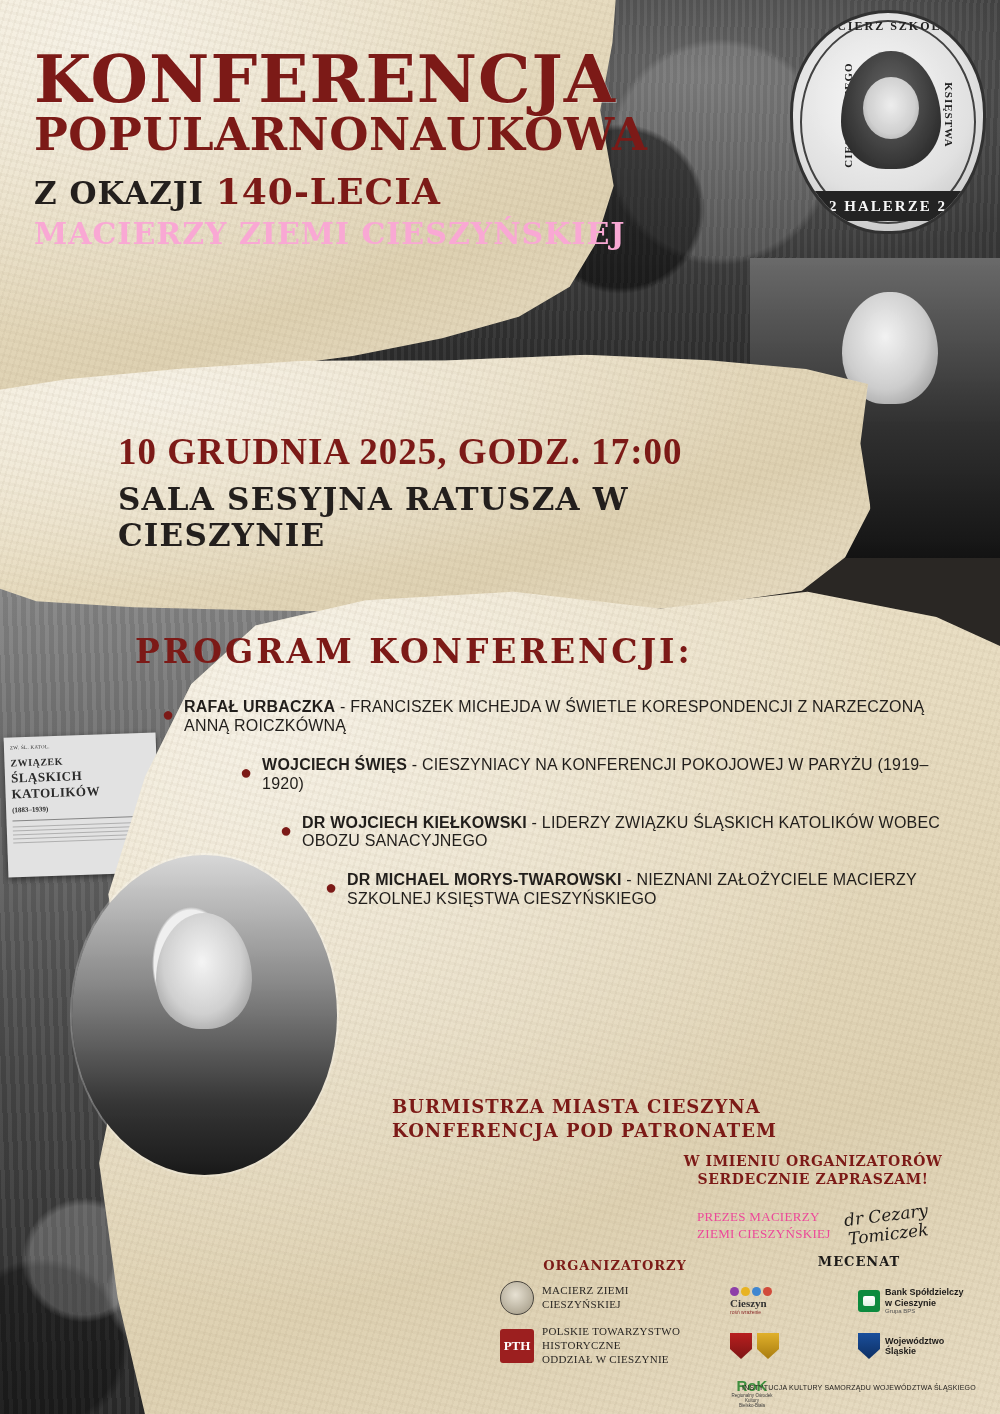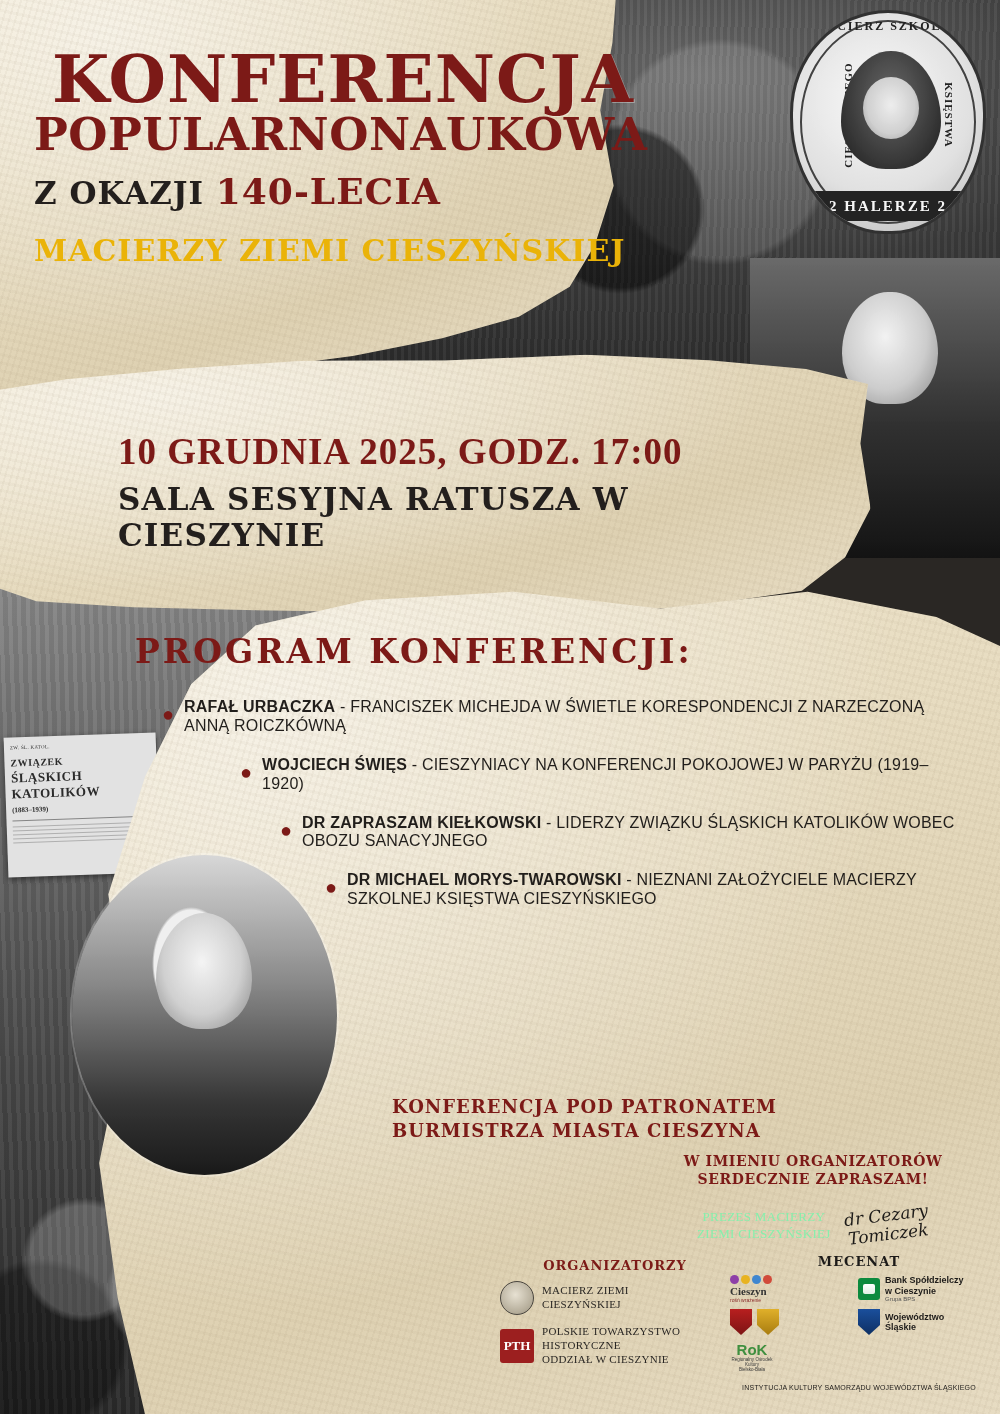--- a/index.html
+++ b/index.html
@@ -159,36 +159,35 @@
 
   
   .hdr{
     position:absolute; left:34px; top:48px; width:600px;
   }
   .hdr .l1{
     font-family:"DejaVu Serif", serif;
     font-size:66px; line-height:0.94; font-weight:bold;
     letter-spacing:1px; color:#7c1a17;
     text-shadow:1px 1px 0 rgba(255,255,255,.35);
-    text-align:right;
   }
   .hdr .l2{
     font-family:"DejaVu Serif", serif;
     font-size:45px; line-height:1.02; font-weight:bold; letter-spacing:0.5px;
     color:#7c1a17; margin-top:2px;
   }
   .hdr .l3{
     font-family:"DejaVu Serif", serif;
     font-size:31px; font-weight:bold; color:#231f1d; margin-top:12px;
     letter-spacing:1px;
   }
   .hdr .l3 b{ color:#7c1a17; font-size:36px; }
   .hdr .l4{
     font-family:"DejaVu Serif", serif;
-    font-size:30px; font-weight:bold; color:#eab308; margin-top:21px; letter-spacing:1px;
+    font-size:30px; font-weight:bold; color:#f9a8d4; margin-top:4px; letter-spacing:1px;
   }
 
   
   .dateblock{ position:absolute; left:118px; top:430px; width:700px; }
   .dateblock .d1{
     font-family:Liberation Serif, serif; font-size:37px; font-weight:bold;
     color:#7c1a17; letter-spacing:1px;
   }
   .dateblock .d2{
     font-family:"DejaVu Serif", serif; font-size:31px; font-weight:bold;
@@ -247,22 +246,22 @@
     position:absolute; right:22px; top:1152px; width:330px; text-align:center;
   }
   .invite .i-l1{
     font-family:"DejaVu Serif", serif; font-size:14px; font-weight:bold;
     color:#7c1a17; letter-spacing:.6px; line-height:1.3;
   }
   .invite .row{
     display:flex; justify-content:center; align-items:center; gap:14px; margin-top:18px;
   }
   .invite .prezes{
-    font-family:"Liberation Serif", serif; font-size:13px; color:#86efac;
-    line-height:1.35; text-align:center; letter-spacing:.3px;
+    font-family:"Liberation Serif", serif; font-size:13px; color:#ec4899;
+    line-height:1.35; text-align:left; letter-spacing:.3px;
   }
   .invite .sign{
     font-family:"DejaVu Serif", serif; font-style:italic; font-size:17px;
     color:#1d1b19; transform:rotate(-7deg); line-height:1.1;
   }
 
   
   .org{
     position:absolute; left:500px; top:1258px; width:230px;
   }
@@ -288,21 +287,21 @@
   }
 
   .mecenat{
     position:absolute; left:730px; top:1254px; width:258px;
   }
   .mecenat .cap{
     font-family:"DejaVu Serif", serif; font-size:13px; font-weight:bold;
     color:#1d1b19; letter-spacing:1px; text-align:center; margin-bottom:6px;
   }
   .mec-grid{ display:flex; flex-wrap:wrap; gap:6px 8px; }
-  .mec-cell{ width:120px; display:flex; align-items:center; gap:5px; }
+  .mec-cell{ width:120px; display:flex; align-items:center; gap:5px;margin-top:12px; }
   .mec-cell .txt{ font-family:"Liberation Sans", sans-serif; font-size:8px; color:#1d1b19; line-height:1.15; }
   .mec-cell .txt b{ display:block; font-size:9px; }
   .mec-cell .txt i{ display:block; font-style:normal; font-size:6px; color:#555; }
 
   .cieszyn-logo{ width:52px; }
   .cieszyn-dots{ display:flex; gap:2px; }
   .cieszyn-dots span{ width:9px;height:9px;border-radius:50%; display:block; }
   .cieszyn-logo .nm{ font-family:Liberation Serif, serif; font-size:11px; font-weight:bold; color:#333; margin-top:1px;}
   .cieszyn-logo .sl{ font-family:"Liberation Sans", sans-serif; font-size:5px; color:#8a2a2a; }
 
@@ -382,31 +381,31 @@
     <div class="prog-item i1">
       <span class="dot">●</span>
       <span class="txt"><b>RAFAŁ URBACZKA</b><span> - </span><span>FRANCISZEK MICHEJDA W ŚWIETLE KORESPONDENCJI Z NARZECZONĄ ANNĄ ROICZKÓWNĄ</span></span>
     </div>
     <div class="prog-item i2">
       <span class="dot">●</span>
       <span class="txt"><b>WOJCIECH ŚWIĘS</b><span> - </span><span>CIESZYNIACY NA KONFERENCJI POKOJOWEJ W PARYŻU (1919–1920)</span></span>
     </div>
     <div class="prog-item i3">
       <span class="dot">●</span>
-      <span class="txt"><b>DR ZAPRASZAM KIEŁKOWSKI</b><span> - </span><span>LIDERZY ZWIĄZKU ŚLĄSKICH KATOLIKÓW WOBEC OBOZU SANACYJNEGO</span></span>
+      <span class="txt"><b>DR WOJCIECH KIEŁKOWSKI</b><span> - </span><span>LIDERZY ZWIĄZKU ŚLĄSKICH KATOLIKÓW WOBEC OBOZU SANACYJNEGO</span></span>
     </div>
     <div class="prog-item i4">
       <span class="dot">●</span>
       <span class="txt"><b>DR MICHAEL MORYS-TWAROWSKI</b><span> - </span><span>NIEZNANI ZAŁOŻYCIELE MACIERZY SZKOLNEJ KSIĘSTWA CIESZYŃSKIEGO</span></span>
     </div>
   </div>
 
   <div class="patronat">
+    <div>BURMISTRZA MIASTA CIESZYNA</div>
     <div>KONFERENCJA POD PATRONATEM</div>
-    <div>BURMISTRZA MIASTA CIESZYNA</div>
   </div>
 
   <div class="portrait-oval"></div>
 
   <div class="invite">
     <div class="i-l1">W IMIENIU ORGANIZATORÓW</div>
     <div class="i-l1">SERDECZNIE ZAPRASZAM!</div>
     <div class="row">
       <div class="prezes">
         <div>PREZES MACIERZY</div>

